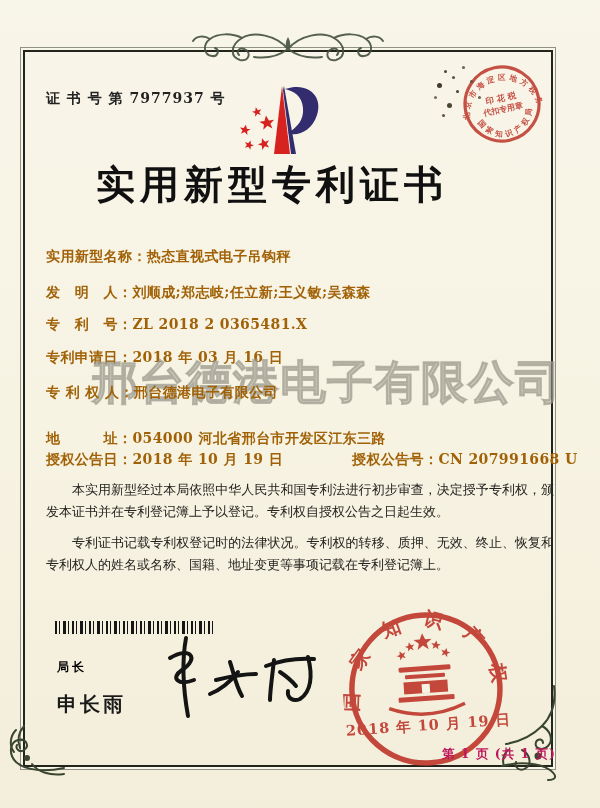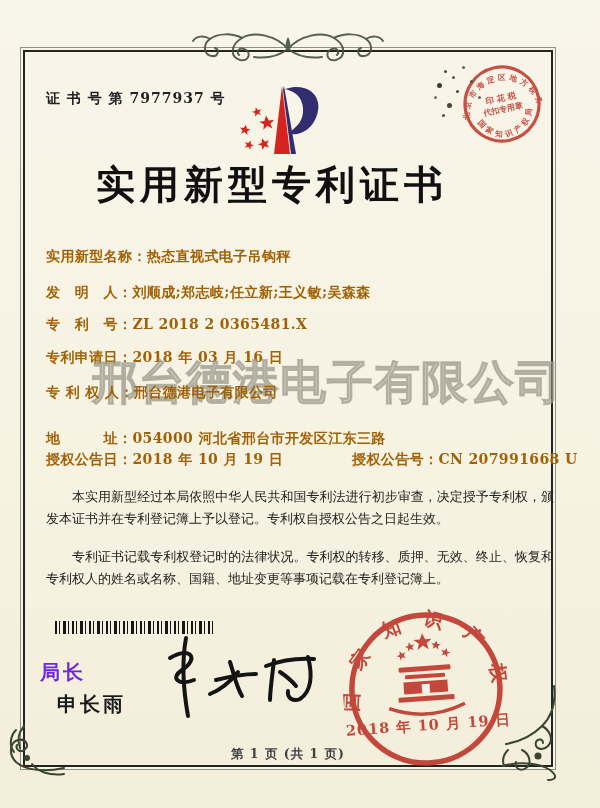--- a/index.html
+++ b/index.html
@@ -23,34 +23,34 @@
   .r1{top:248px;} .r2{top:284px;} .r3{top:316px;} .r4{top:349px;}
   .r5{top:384px;z-index:3;} .r6{top:418px;margin-top:12px;} .r7{top:451px;}
   .grant-no-group{position:absolute;left:266px;top:0;margin-left:40px;}
   .watermark{
     left:92px;top:352px;width:440px;z-index:2;
     font-size:46px;font-weight:700;letter-spacing:1px;white-space:nowrap;
     color:rgba(168,166,152,.50);
     -webkit-text-stroke:1px rgba(150,148,134,.55);
   }
   .paras{left:46px;top:471px;width:508px;z-index:3;}
-  .paras p{margin:15px 0 2px 0;font-size:13px;line-height:1.72;text-align:justify;
+  .paras p{margin:8px 0 2px 0;font-size:13px;line-height:1.72;text-align:justify;
     text-indent:2em;color:#23231f;font-weight:500;}
   .barcode{
     left:55px;top:621px;width:158px;height:13px;
     background:repeating-linear-gradient(90deg,
       #161616 0 2px,transparent 2px 4px,#161616 4px 5px,transparent 5px 8px,
       #161616 8px 11px,transparent 11px 13px,#161616 13px 14px,transparent 14px 17px);
   }
-  .signer-title{left:40px;top:659px;font-size:20px;font-weight:600;letter-spacing:3px;
-    font-family:"DejaVu Sans","Liberation Sans",sans-serif;color:#6d28d9;}
+  .signer-title{left:57px;top:659px;font-size:12px;font-weight:600;letter-spacing:3px;
+    font-family:"DejaVu Sans","Liberation Sans",sans-serif;color:#000000;}
   .signer-name{left:57px;top:691px;font-size:20px;font-weight:600;letter-spacing:3px;
     font-family:"DejaVu Sans","Liberation Sans",sans-serif;color:#1a1a1a;}
-  .footer-page{left:20px;top:746px;width:536px;text-align:center;font-size:12.5px;
-    font-weight:600;letter-spacing:1px;color:#404040;}
+  .footer-page{left:20px;top:746px;width:536px;text-align:right;font-size:12.5px;
+    font-weight:600;letter-spacing:1px;color:#be185d;}
   .speck{width:3px;height:3px;border-radius:50%;background:#4d4734;}
   svg text{font-family:"DejaVu Serif","Liberation Serif",serif;}
 </style>
 </head>
 <body>
 
 <div class="abs frame"></div>
 
 <svg class="abs" style="left:188px;top:29px;width:200px;height:38px;" viewBox="0 0 200 38">
   <g stroke="#45523d" fill="none" stroke-width="2" stroke-linecap="round" opacity="0.9">

